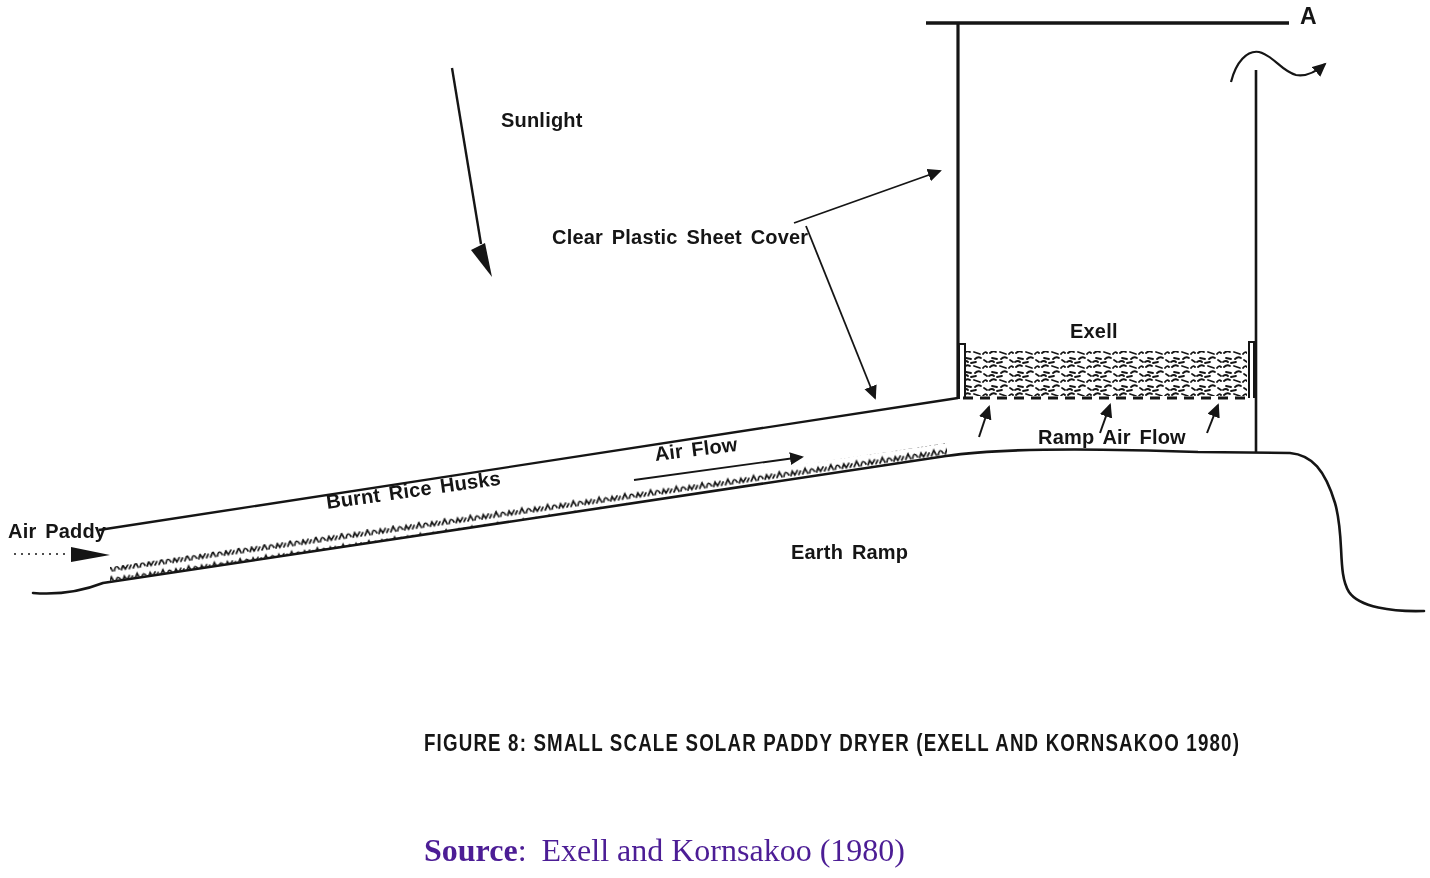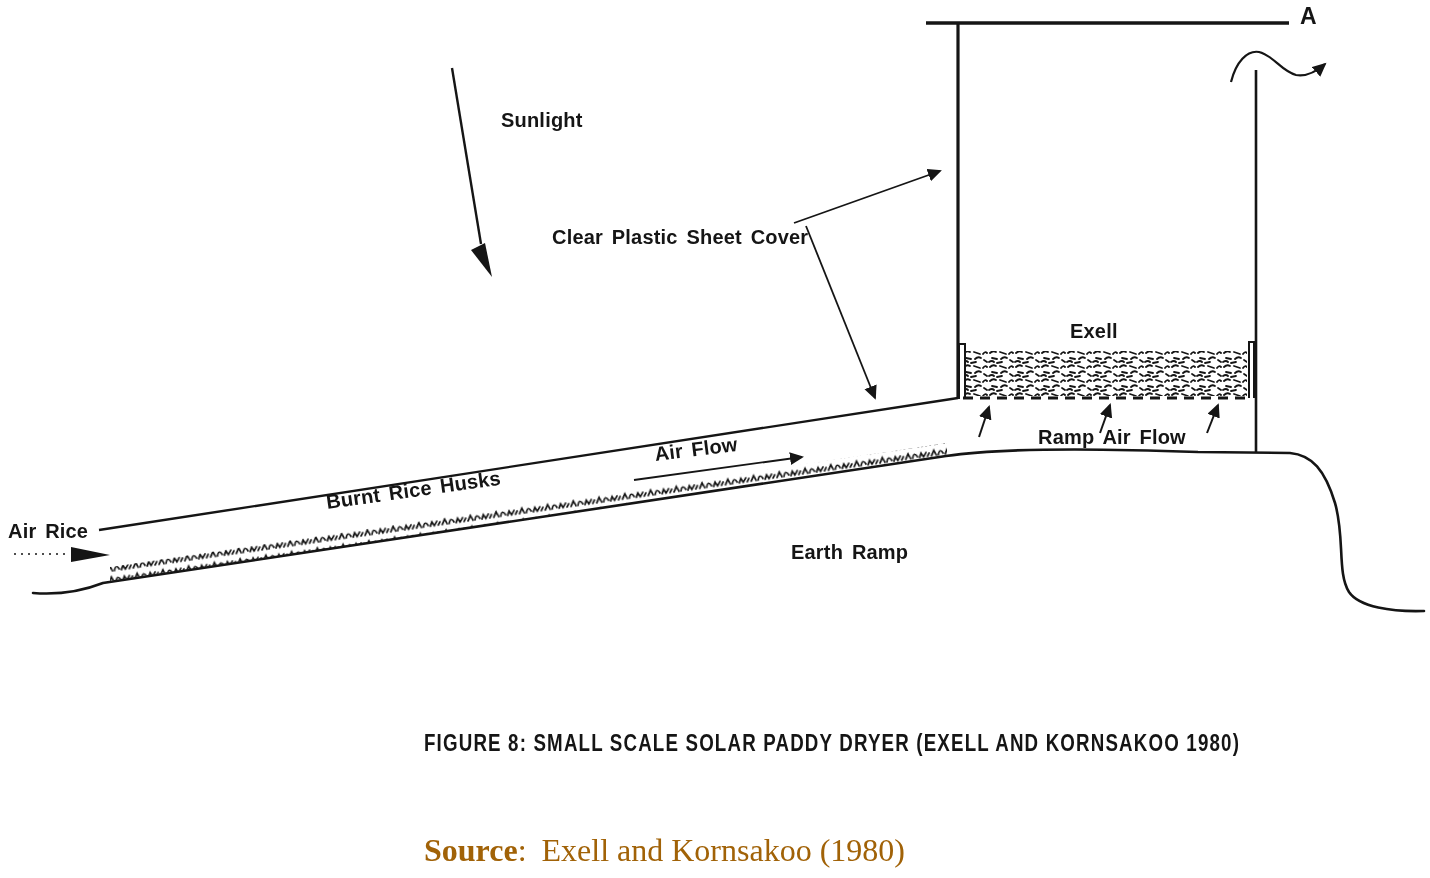--- a/index.html
+++ b/index.html
@@ -19,21 +19,21 @@
   #lbl-airflow   { left:656px;  top:443px; transform:rotate(-7deg); transform-origin:left bottom; }
   #lbl-husks     { left:328px;  top:491px; transform:rotate(-8deg); transform-origin:left bottom; }
   #lbl-airinlet  { left:8px;    top:520px; }
   #lbl-earth     { left:791px;  top:541px; }
   #lbl-a         { left:1300px; top:3px; font-size:23px; font-weight:700; }
   #caption { position:absolute; left:424px; top:729px; white-space:nowrap; }
   #caption .cap-inner { display:inline-block; transform:scaleX(.78); transform-origin:left top;
         font-family:"Liberation Sans", sans-serif; font-weight:700; font-size:24px;
         letter-spacing:1.5px; color:var(--ink); }
   #source { position:absolute; left:424px; top:832px; font-family:"Liberation Serif", serif;
-        font-size:32px; color:#a16207; white-space:nowrap; }
+        font-size:32px; color:#4c1d95; white-space:nowrap; }
   #source .src-label { font-weight:700; }
   #source .src-gap { display:inline-block; width:15px; }
 </style>
 </head>
 <body>
 
 <div id="page">
 
   <svg id="diagram" width="1430" height="700" viewBox="0 0 1430 700">
     <defs>
@@ -94,21 +94,21 @@
     <path d="M14 554 H70" class="ink-stroke" stroke-width="1.7" stroke-dasharray="2 5"></path>
     <polygon points="110,555 71,547 71,562" class="ink-fill"></polygon>
   </svg>
 
   <div class="lbl" id="lbl-sunlight">Sunlight</div>
   <div class="lbl" id="lbl-cover">Clear Plastic Sheet Cover</div>
   <div class="lbl" id="lbl-paddy">Exell</div>
   <div class="lbl" id="lbl-warm">Ramp Air Flow</div>
   <div class="lbl" id="lbl-airflow">Air Flow</div>
   <div class="lbl" id="lbl-husks">Burnt Rice Husks</div>
-  <div class="lbl" id="lbl-airinlet">Air Rice</div>
+  <div class="lbl" id="lbl-airinlet">Air Paddy</div>
   <div class="lbl" id="lbl-earth">Earth Ramp</div>
   <div class="lbl" id="lbl-a">A</div>
 
   <div id="caption">
     <span class="cap-inner">FIGURE 8: SMALL SCALE SOLAR PADDY DRYER (EXELL AND KORNSAKOO 1980)</span>
   </div>
 
   <div id="source">
     <span class="src-label">Source</span><span>:</span><span class="src-gap"></span><span>Exell and Kornsakoo (1980)</span>
   </div>

